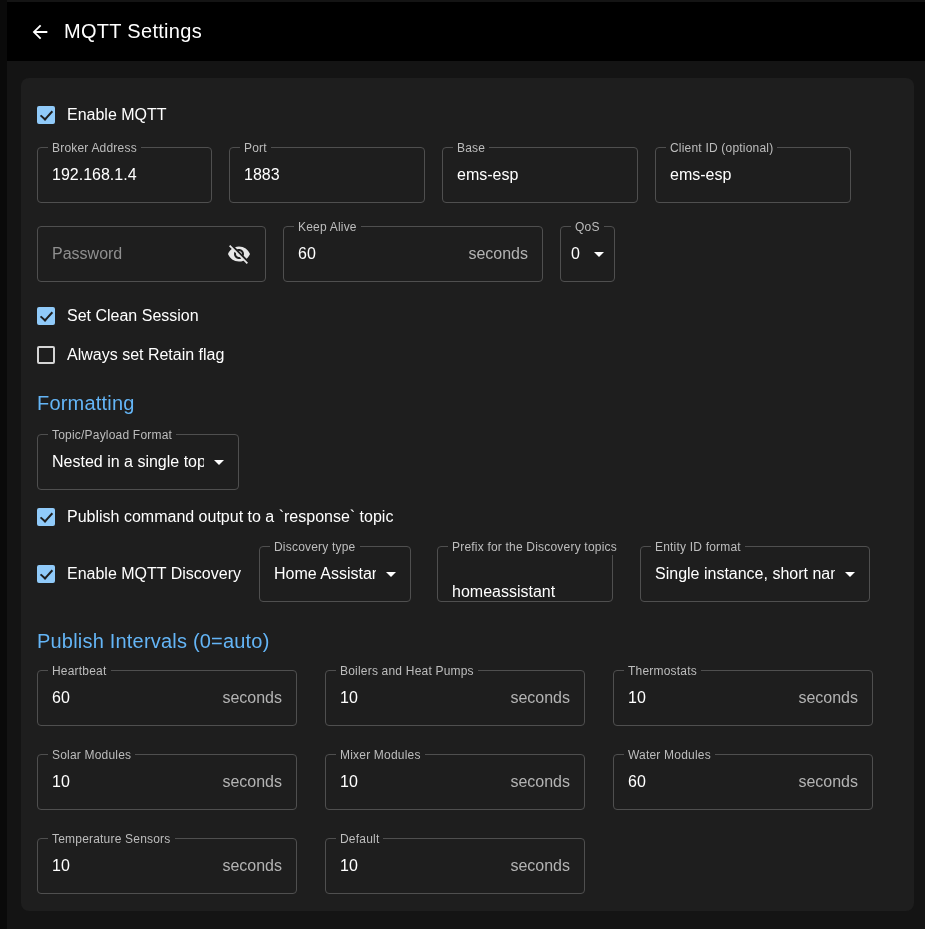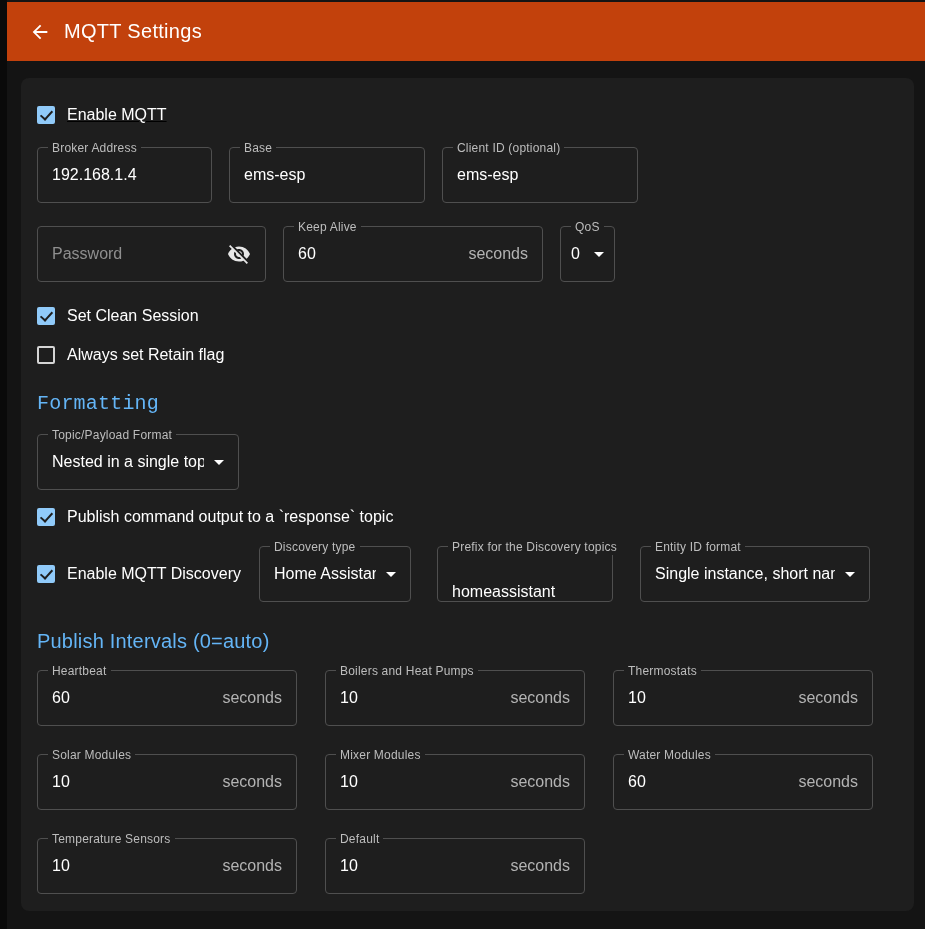--- a/index.html
+++ b/index.html
@@ -1,19 +1,19 @@
 <!DOCTYPE html>
 <html><head>
 <meta charset="utf-8">
 <style>
   * { margin:0; padding:0; box-sizing:border-box; }
   html,body { width:925px; height:929px; background:#0a0a0a; font-family:"Liberation Sans",sans-serif; overflow:hidden; }
   .page { position:absolute; left:7px; top:0; width:918px; height:929px; background:#141414; }
 
-  .appbar { margin-top:2px; height:59px; background:#c2410c; display:flex; align-items:center; padding-left:21px; }
+  .appbar { margin-top:2px; height:59px; background:#000000; display:flex; align-items:center; padding-left:21px; }
   .appbar .back { width:24px; height:24px; margin-right:12px; cursor:pointer; display:flex; align-items:center; justify-content:center; }
   .appbar .title { color:#ffffff; font-size:20px; font-weight:500; letter-spacing:0.3px; }
 
   .card { margin:17px 0 0 14px; width:893px; height:833px; background:#1e1e1e; border-radius:8px; padding:0 16px; }
 
   .checkrow { display:flex; align-items:center; gap:12px; }
   .cb { position:relative; width:18px; height:18px; border:2px solid #d4d4d4; border-radius:2px; flex:none; cursor:pointer; }
   .cb.checked { border-color:#90caf9; background:#90caf9; }
   .cb.checked::after { content:""; position:absolute; left:4px; top:0px; width:5px; height:10px;
       border:solid #1e1e1e; border-width:0 2.5px 2.5px 0; transform:rotate(42deg); }
@@ -47,29 +47,33 @@
     <div class="back">
       <svg width="22" height="22" viewBox="0 0 24 24" fill="#ffffff">
         <path d="M20 11H7.83l5.59-5.59L12 4l-8 8 8 8 1.41-1.41L7.83 13H20v-2z"></path>
       </svg>
     </div>
     <div class="title">MQTT Settings</div>
   </div>
 
   <div class="card">
 
-    <div class="checkrow" style="margin:0; padding-top:28px;text-decoration:underline;">
+    <div class="checkrow" style="margin:0; padding-top:28px;">
       <span class="cb checked"></span>
       <span class="checklabel">Enable MQTT</span>
     </div>
 
     <div class="frow" style="margin-top:23px; gap:17px;">
       <div class="field" style="width:175px;">
         <span class="flabel">Broker Address</span>
         <input value="192.168.1.4" style="">
+      </div>
+      <div class="field" style="width:196px;">
+        <span class="flabel">Port</span>
+        <input value="1883" style="">
       </div>
       <div class="field" style="width:196px;">
         <span class="flabel">Base</span>
         <input value="ems-esp" style="">
       </div>
       <div class="field" style="width:196px;">
         <span class="flabel">Client ID (optional)</span>
         <input value="ems-esp" style="">
       </div>
     </div>
@@ -97,21 +101,21 @@
 
     <div class="checkrow" style="margin-top:25px;align-items:flex-end;">
       <span class="cb checked"></span>
       <span class="checklabel">Set Clean Session</span>
     </div>
     <div class="checkrow" style="margin-top:21px;">
       <span class="cb"></span>
       <span class="checklabel">Always set Retain flag</span>
     </div>
 
-    <div class="section-h" style="margin-top:28px;font-family:Liberation Mono, monospace;">Formatting</div>
+    <div class="section-h" style="margin-top:28px;">Formatting</div>
 
     <div class="field" style="width:202px; margin-top:19px;">
       <span class="flabel">Topic/Payload Format</span>
       <span class="fvalue">Nested in a single topic</span>
       <span class="dd-arrow"></span>
     </div>
 
     <div class="checkrow" style="margin-top:18px;">
       <span class="cb checked"></span>
       <span class="checklabel">Publish command output to a `response` topic</span>

